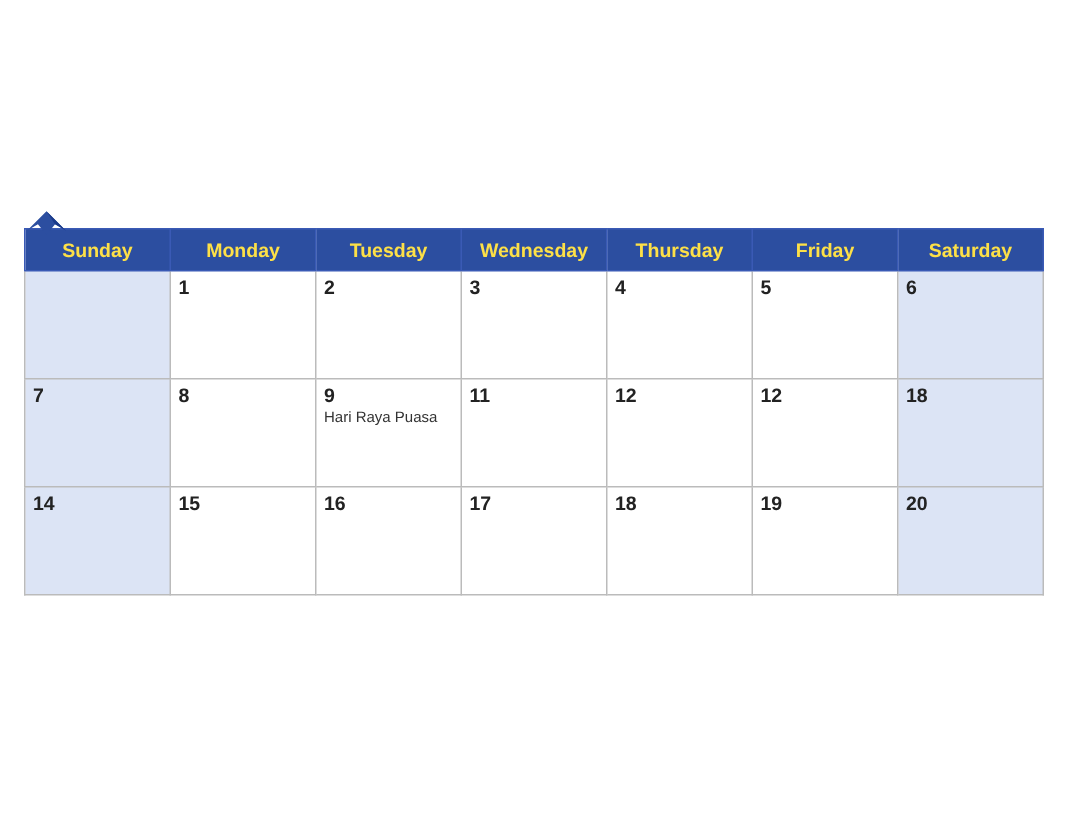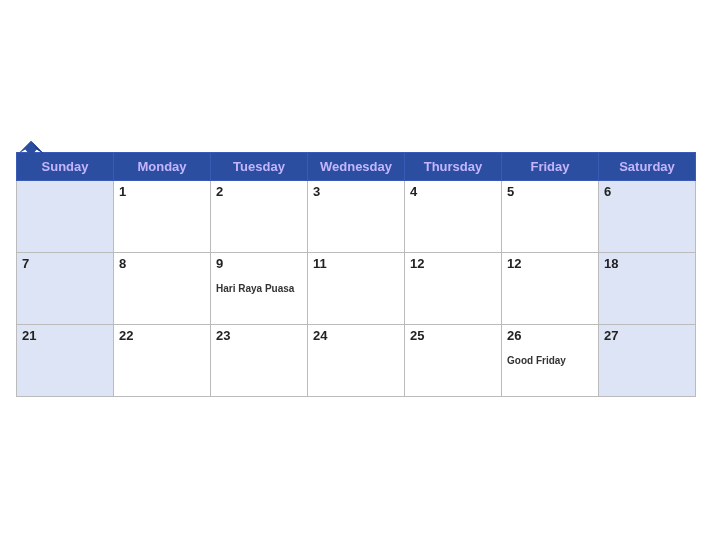--- a/index.html
+++ b/index.html
@@ -63,21 +63,21 @@
       font-size: 14px;
       color: #555;
     }
     .calendar-table {
       width: 100%;
       border-collapse: collapse;
       border: 1px solid #aaa;
     }
     .calendar-table thead tr th {
       background-color: #2c4ea0;
-      color: #c4b5fd;
+      color: #fde047;
       text-align: center;
       font-size: 13px;
       font-weight: bold;
       padding: 6px 4px;
       border: 1px solid #3a5ab5;
     }
     .calendar-table tbody tr td {
       border: 1px solid #bbb;
       vertical-align: top;
       width: calc(100% / 7);
@@ -91,23 +91,22 @@
     }
     .day-number {
       font-size: 13px;
       font-weight: bold;
       color: #222;
       display: block;
     }
     .holiday-name {
       font-size: 10px;
       color: #333;
-      margin-top: 12px;
+      margin-top: 2px;
       display: block;
-      font-weight: bold;
     }
   </style>
 </head>
 <body>
 
 <div class="calendar-container">
   <div class="calendar-header">
     <div class="logo-area">
       <svg class="logo-bird" viewBox="0 0 40 28">
         <polygon points="20,4 38,22 28,16 20,26 12,16 2,22" fill="#2c4ea0"></polygon>
@@ -175,37 +174,36 @@
           </td>
           <td>
             <span class="day-number">12</span>
           </td>
           <td class="saturday">
             <span class="day-number">18</span>
           </td>
         </tr>
         <tr>
           <td class="sunday">
-            <span class="day-number">21</span>
-          </td>
-          <td>
-            <span class="day-number">22</span>
-          </td>
-          <td>
-            <span class="day-number">23</span>
-          </td>
-          <td>
-            <span class="day-number">24</span>
-          </td>
-          <td>
-            <span class="day-number">25</span>
-          </td>
-          <td>
-            <span class="day-number">26</span>
-            <span class="holiday-name">Good Friday</span>
+            <span class="day-number">14</span>
+          </td>
+          <td>
+            <span class="day-number">15</span>
+          </td>
+          <td>
+            <span class="day-number">16</span>
+          </td>
+          <td>
+            <span class="day-number">17</span>
+          </td>
+          <td>
+            <span class="day-number">18</span>
+          </td>
+          <td>
+            <span class="day-number">19</span>
           </td>
           <td class="saturday">
-            <span class="day-number">27</span>
+            <span class="day-number">20</span>
           </td>
         </tr>
       </tbody>
   </table>
 </div>
 
 </body></html>

